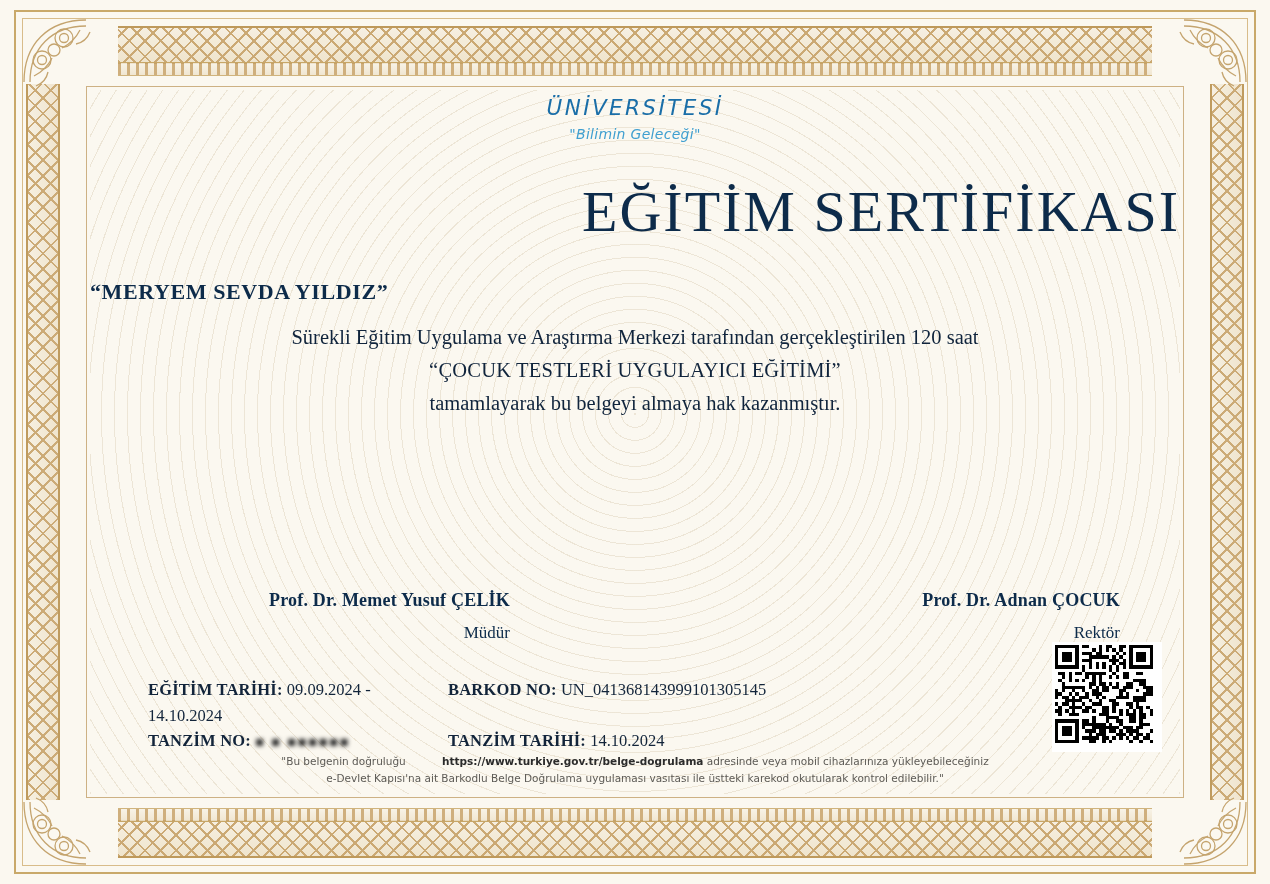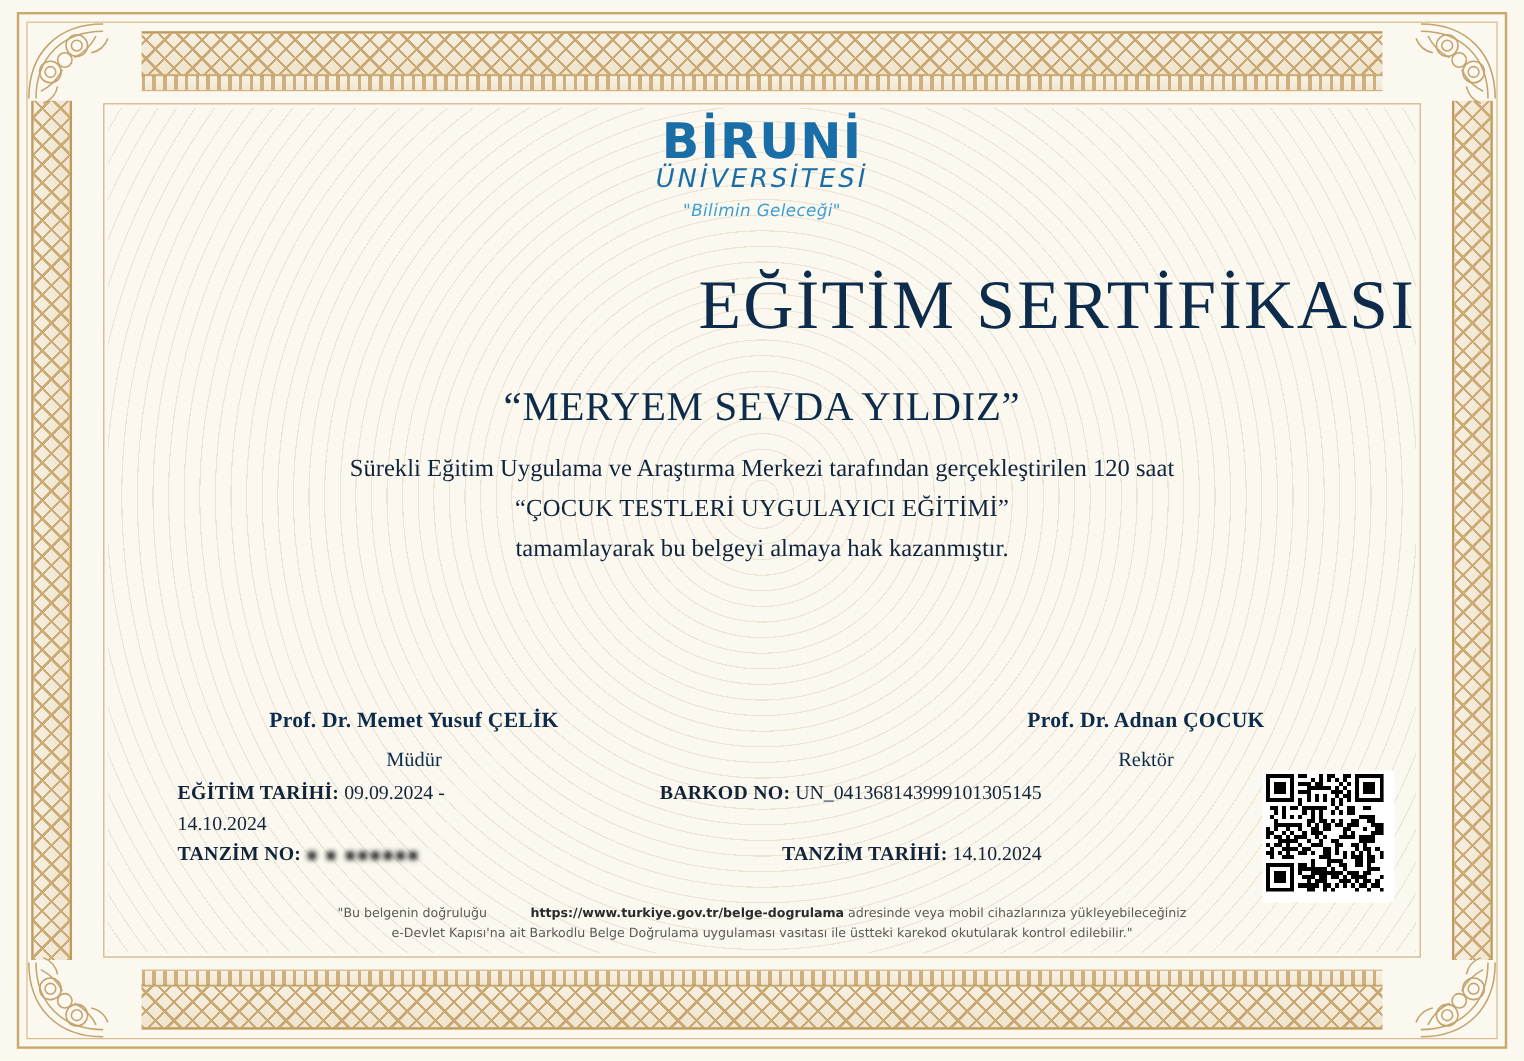--- a/index.html
+++ b/index.html
@@ -152,76 +152,77 @@
   .cert-title {
     text-align: right;
     font-family: "Liberation Serif", serif;
     font-size: 58px;
     letter-spacing: 2px;
     color: #0d2b4a;
     margin-top: 36px;
   }
 
   .recipient {
-    text-align: center;
-    font-family: "Liberation Serif", serif;
-    font-size: 34px;
+    text-align: left;
+    font-family: "Liberation Serif", serif;
+    font-size: 22px;
     letter-spacing: .6px;
     color: #0d2b4a;
     margin-top: 34px;
+    font-weight: bold;
   }
 
   .body-text {
     text-align: center;
     font-family: "Liberation Serif", serif;
     font-size: 20.5px;
     line-height: 1.62;
     color: #10243c;
     margin-top: 16px;
   }
   .body-text .line2 { letter-spacing: .2px; }
 
   
   .signatures {
     position: absolute;
     left: 0; right: 0;
     top: 500px;
   }
   .sig {
     position: absolute;
-    text-align: center;
+    text-align: right;
     font-family: "Liberation Serif", serif;
     color: #0d2b4a;
   }
   .sig .name {
     font-size: 18px;
     font-weight: bold;
     letter-spacing: .2px;
   }
   .sig .role {
     font-size: 17px;
     font-weight: normal;
     margin-top: 12px;
   }
   .sig.left  { left: 90px;  width: 330px; }
   .sig.right { right: 60px; width: 330px; }
 
   
   .meta {
     position: absolute;
     left: 58px;
-    top: 558px;
+    top: 587px;
     font-family: "Liberation Serif", serif;
     color: #12243a;
     font-size: 16.5px;
     line-height: 1.55;
   }
   .meta-row { display: flex; }
   .meta-col1 { width: 300px; }
-  .meta-col2 { width: 420px; text-align: right; }
+  .meta-col2 { width: 420px; }
   .meta-label { font-weight: bold; letter-spacing: .2px; }
   .meta-value { font-weight: normal; }
   .id-blur {
     display: inline-block;
     color: #2a2a2a;
     filter: blur(2.1px);
     letter-spacing: 1px;
     font-family: "DejaVu Sans", sans-serif;
     font-size: 14px;
   }
@@ -325,21 +326,20 @@
       <path d="M58 30 q10 -2 14 -12"></path>
       <path d="M30 58 q-2 10 -12 14"></path>
     </g>
   </svg>
 
   <div class="guilloche"></div>
 
   <div class="content">
 
     <div class="logo-wrap">
-      <div class="logo-main">BİRUNİ</div>
       <div class="logo-sub">ÜNİVERSİTESİ</div>
       <div class="logo-slogan">"Bilimin Geleceği"</div>
     </div>
 
     <div class="cert-title">EĞİTİM SERTİFİKASI</div>
 
     <div class="recipient">“MERYEM SEVDA YILDIZ”</div>
 
     <div class="body-text">
       <div>Sürekli Eğitim Uygulama ve Araştırma Merkezi tarafından gerçekleştirilen 120 saat</div>

